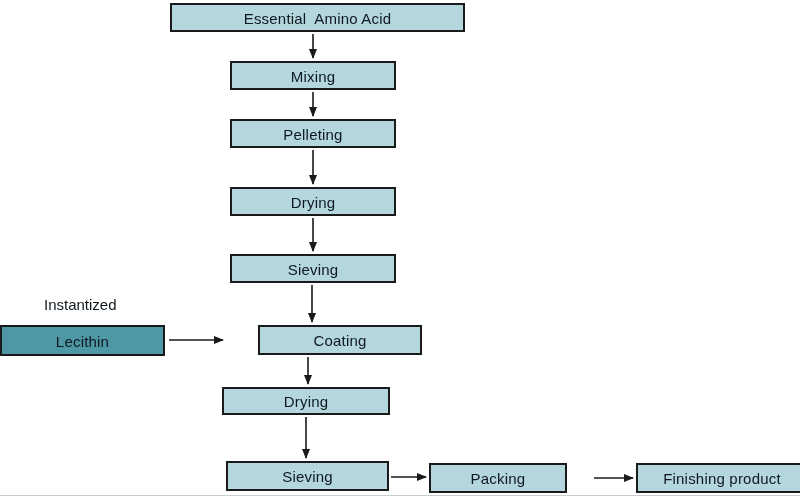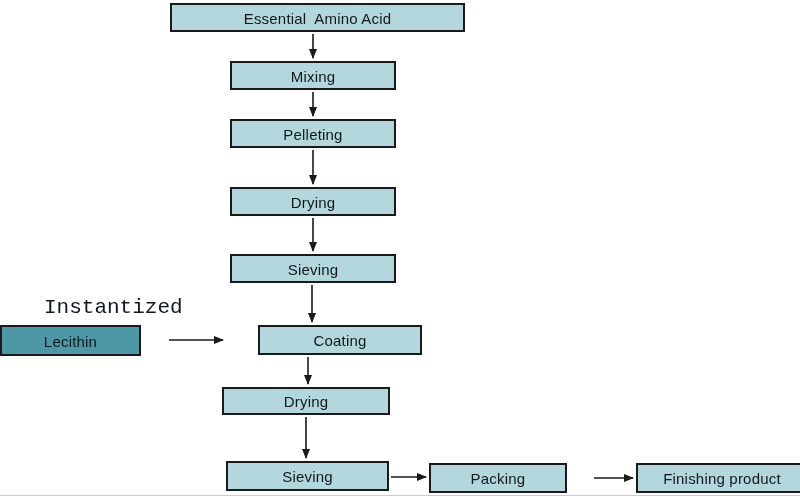--- a/index.html
+++ b/index.html
@@ -37,25 +37,24 @@
   .node-label {
     font-size: 15px;
     color: var(--text, #10181f);
     white-space: pre;
     letter-spacing: 0.2px;
     line-height: 1;
     padding-top: 1px;
   }
   .float-label {
     position: absolute;
-    font-size: 21px;
+    font-size: 15px;
     color: var(--text, #10181f);
     white-space: pre;
     z-index: 2;
-    font-family: Liberation Mono, monospace;
   }
   .bottom-hairline {
     position: absolute;
     left: 0;
     bottom: 1px;
     width: 100%;
     height: 1px;
     background: #c9cdd0;
     z-index: 1;
   }
@@ -92,21 +91,21 @@
     </div>
     <div class="node light" style="left: 230px; top: 119px; width: 166px; height: 29px;">
       <span class="node-label">Pelleting</span>
     </div>
     <div class="node light" style="left: 230px; top: 187px; width: 166px; height: 29px;">
       <span class="node-label">Drying</span>
     </div>
     <div class="node light" style="left: 230px; top: 254px; width: 166px; height: 29px;">
       <span class="node-label">Sieving</span>
     </div>
-    <div class="node dark" style="left: 0px; top: 325px; width: 141px; height: 31px;">
+    <div class="node dark" style="left: 0px; top: 325px; width: 165px; height: 31px;">
       <span class="node-label">Lecithin</span>
     </div>
     <div class="node light" style="left: 226px; top: 325px; width: 164px; height: 30px; margin-left: 32px;">
       <span class="node-label">Coating</span>
     </div>
     <div class="node light" style="left: 222px; top: 387px; width: 168px; height: 28px;">
       <span class="node-label">Drying</span>
     </div>
     <div class="node light" style="left: 226px; top: 461px; width: 163px; height: 30px;">
       <span class="node-label">Sieving</span>

